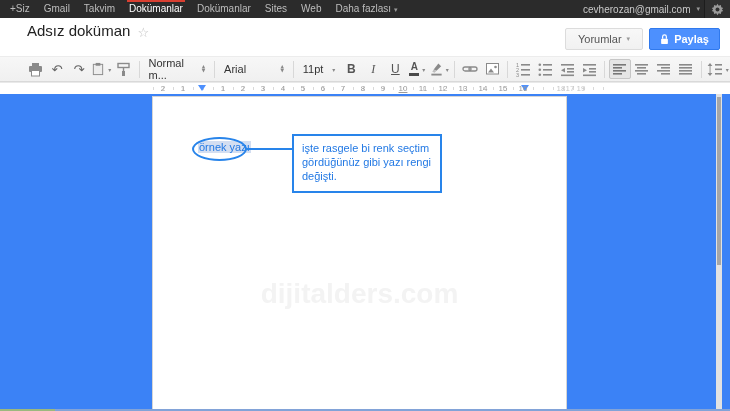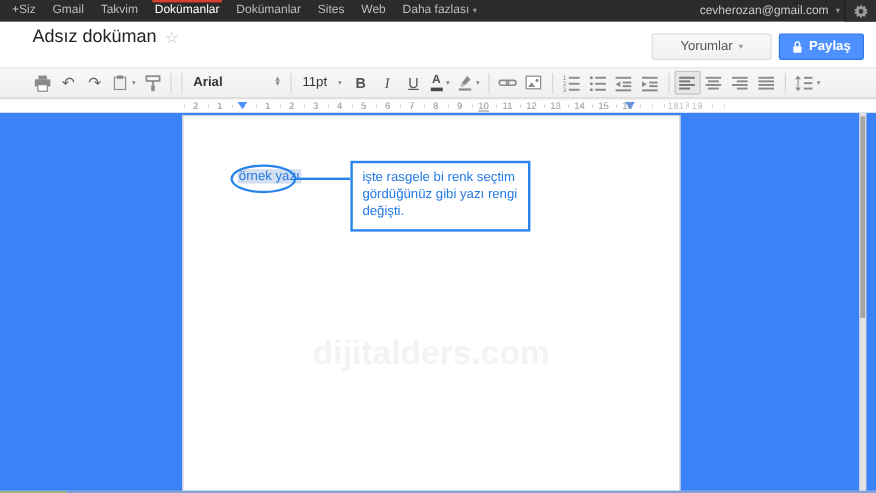--- a/index.html
+++ b/index.html
@@ -24,21 +24,21 @@
   
   .header { position:absolute; top:18px; left:0; right:0; height:38px; background:#fff; }
   .title-row { position:absolute; left:27px; top:4px; display:flex; align-items:flex-end; gap:7px; }
   .doc-title { font-size:15px; color:#222; cursor:text; }
   .star { font-size:13px; color:#c2c2c2; cursor:pointer; line-height:1; }
   .menu-row { position:absolute; left:21px; bottom:0; display:flex; align-items:center; }
   .menu-item { font-size:11px; color:#444; padding:3px 6px; cursor:pointer; }
   .save-status { font-size:11px; color:#b3b3b3; margin-left:16px; }
   .right-buttons { position:absolute; right:10px; top:10px; display:flex; gap:6px; }
   .btn { height:22px; font-size:11px; border-radius:2px; display:flex; align-items:center; cursor:pointer; }
-  .btn-comments { background:linear-gradient(#f8f8f8,#f1f1f1); border:1px solid #dcdcdc; color:#555; padding:0 23px; gap:5px; }
+  .btn-comments { background:linear-gradient(#f8f8f8,#f1f1f1); border:1px solid #dcdcdc; color:#555; padding:0 12px; gap:5px; }
   .btn-share { background:#4d90fe; border:1px solid #3079ed; color:#fff; padding:0 10px; gap:5px; font-weight:bold; }
   .btn-caret { font-size:7px; color:#999; }
 
   
   .toolbar { position:absolute; top:56px; left:0; right:0; height:26px;
              background:linear-gradient(#f7f7f7,#f0f0f0); border-top:1px solid #ececec;
              border-bottom:1px solid #d9d9d9; display:flex; align-items:center; padding-left:24px; }
   .tbtn { height:20px; min-width:22px; display:flex; align-items:center; justify-content:center;
           color:#666; cursor:pointer; border:1px solid transparent; border-radius:2px; gap:2px; padding:0 2px; }
   .tbtn.active { background:#e6e6e6; border-color:#c6c6c6; }
@@ -171,23 +171,30 @@
     <span>
         <svg width="15" height="15" viewBox="0 0 15 15">
           <rect x="2" y="1.5" width="11" height="4" fill="none" stroke="#8a8a8a" stroke-width="1.4"></rect>
           <path d="M7.5 5.5 v3.5" stroke="#8a8a8a" stroke-width="1.4"></path>
           <rect x="6" y="9" width="3" height="5" fill="#8a8a8a"></rect>
         </svg>
       </span>
   </span>
   <span class="tsep"></span>
 
-  <span class="tsep"></span>
-
-  <span class="tlabel" style="width:82px; justify-content:space-between;font-weight:bold;">
+  <span class="tlabel">
+    <span>Normal m...</span>
+    <span class="updown uni">
+        <span>▲</span>
+        <span>▼</span>
+      </span>
+  </span>
+  <span class="tsep"></span>
+
+  <span class="tlabel" style="width:82px; justify-content:space-between;">
     <span>Arial</span>
     <span class="updown uni">
         <span>▲</span>
         <span>▼</span>
       </span>
   </span>
   <span class="tsep"></span>
 
   <span class="tlabel">
     <span>11pt</span>

